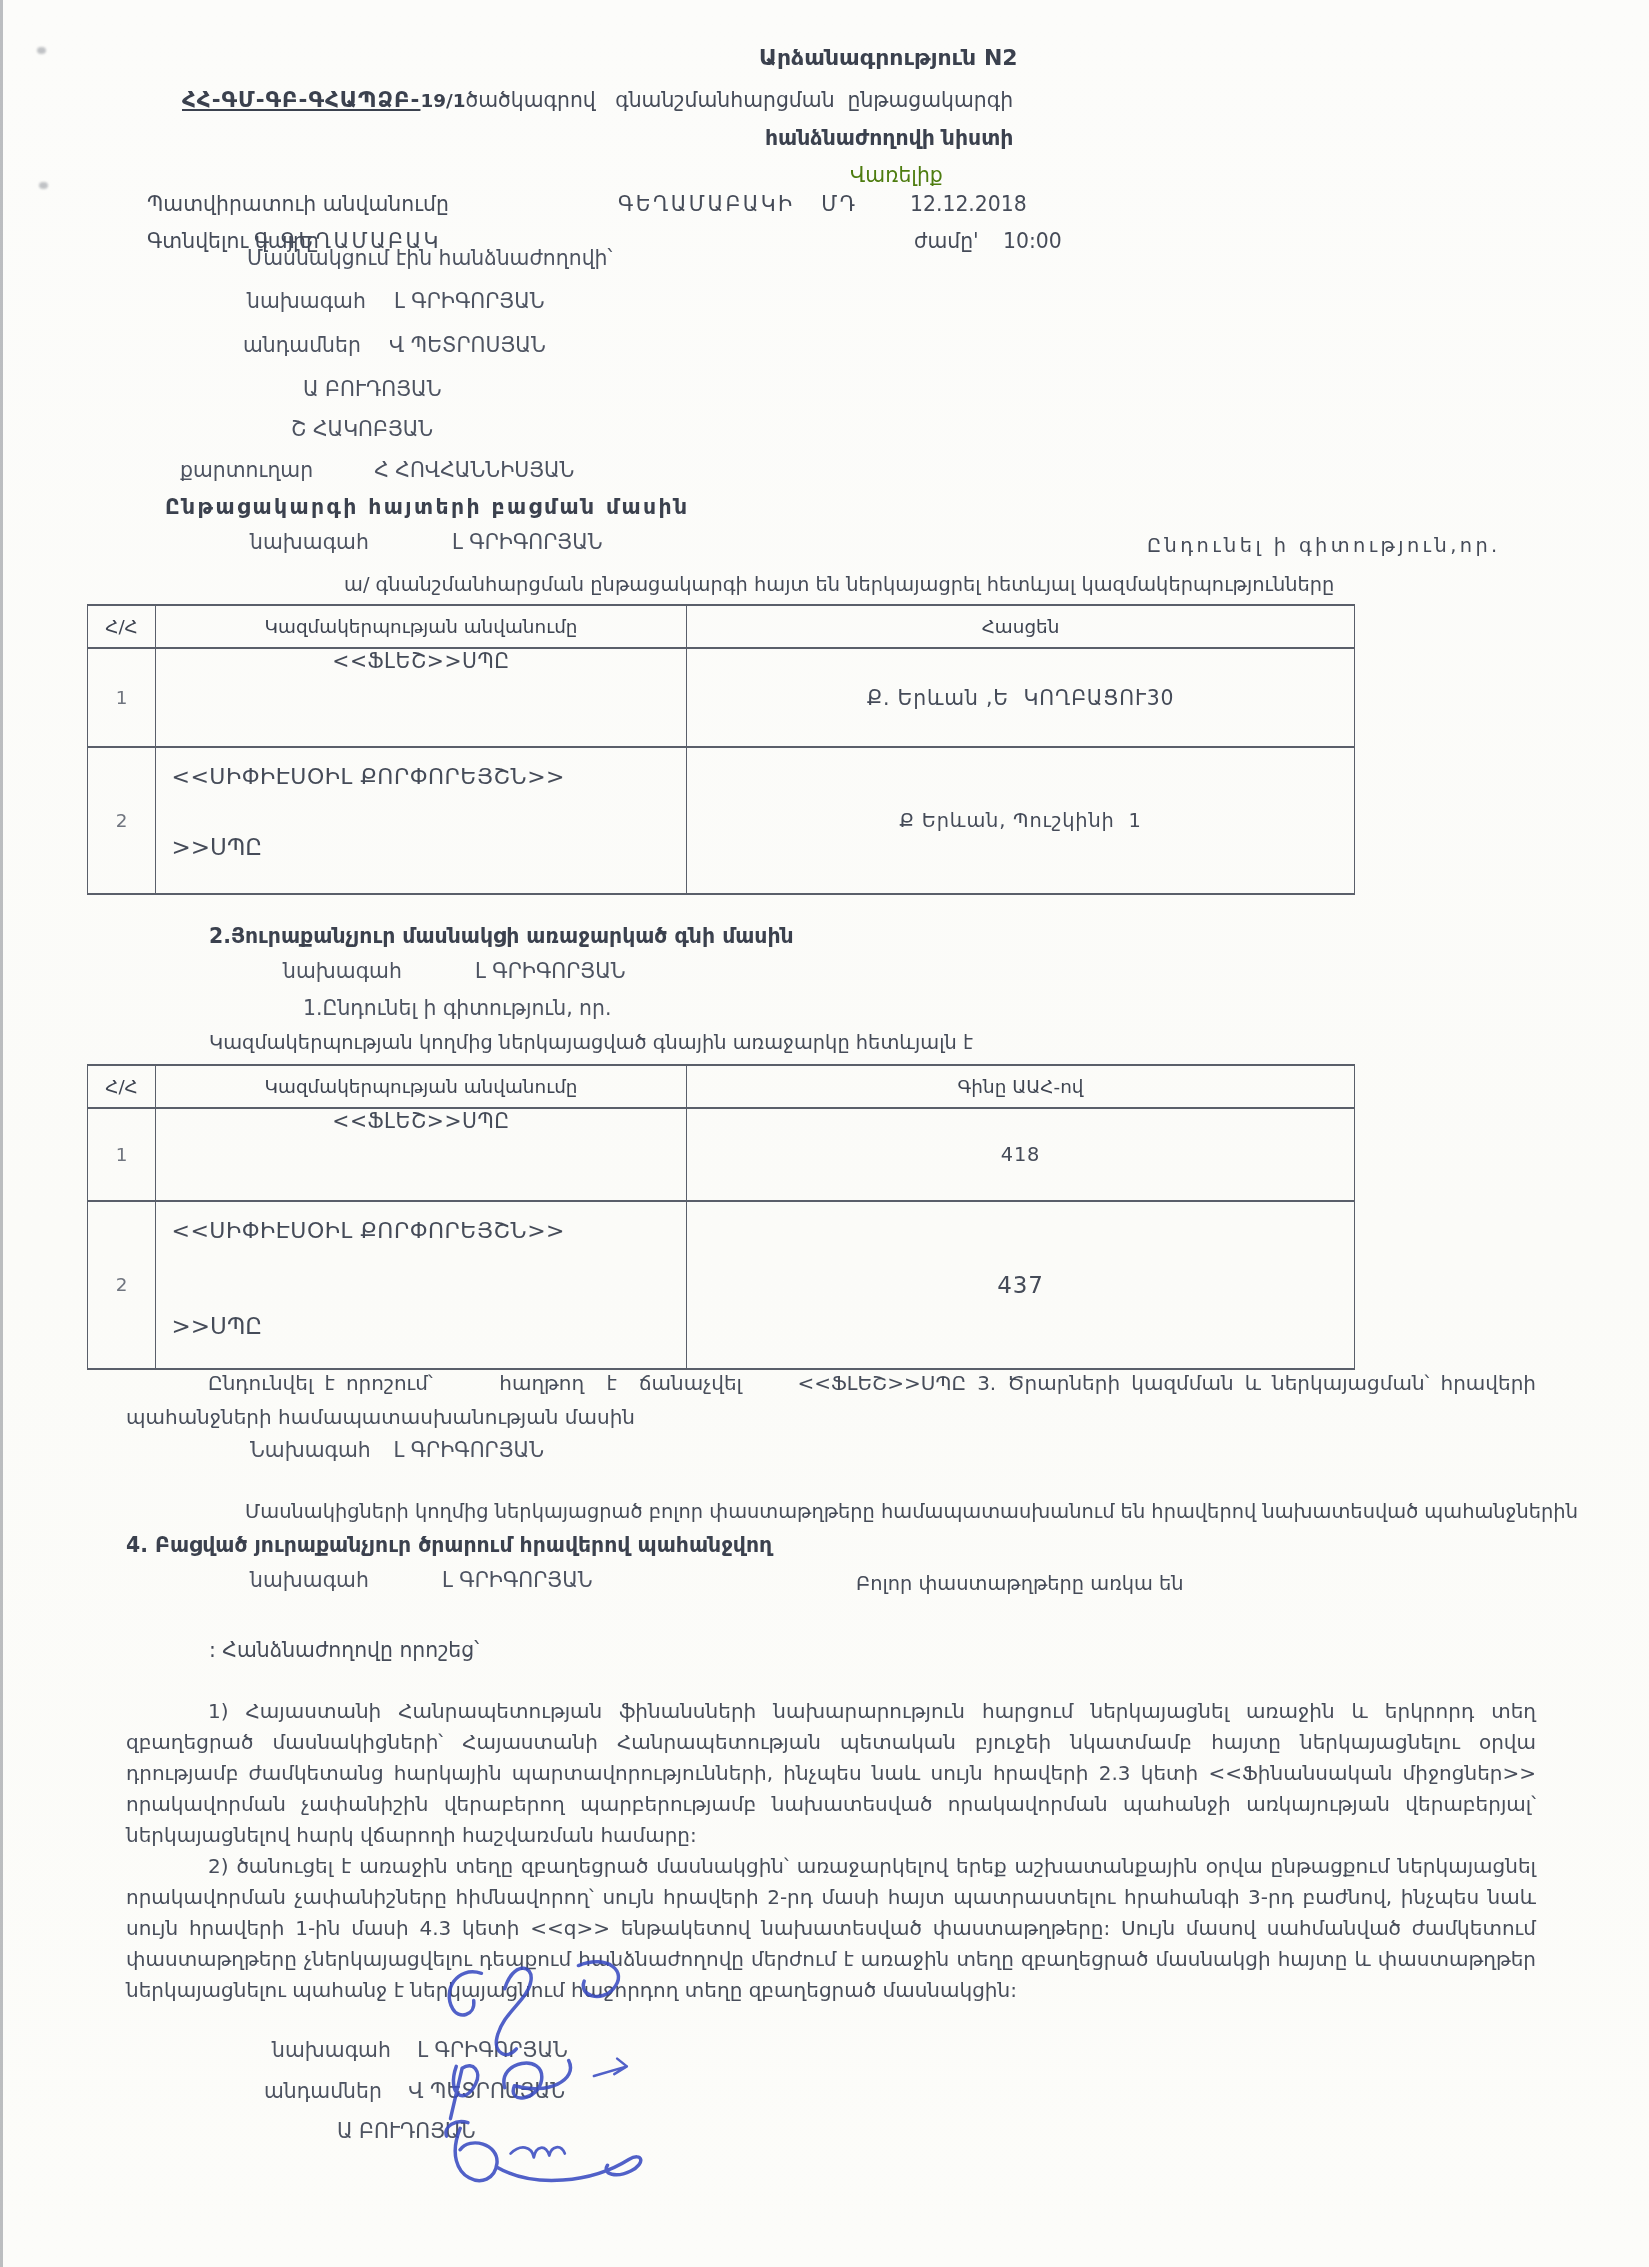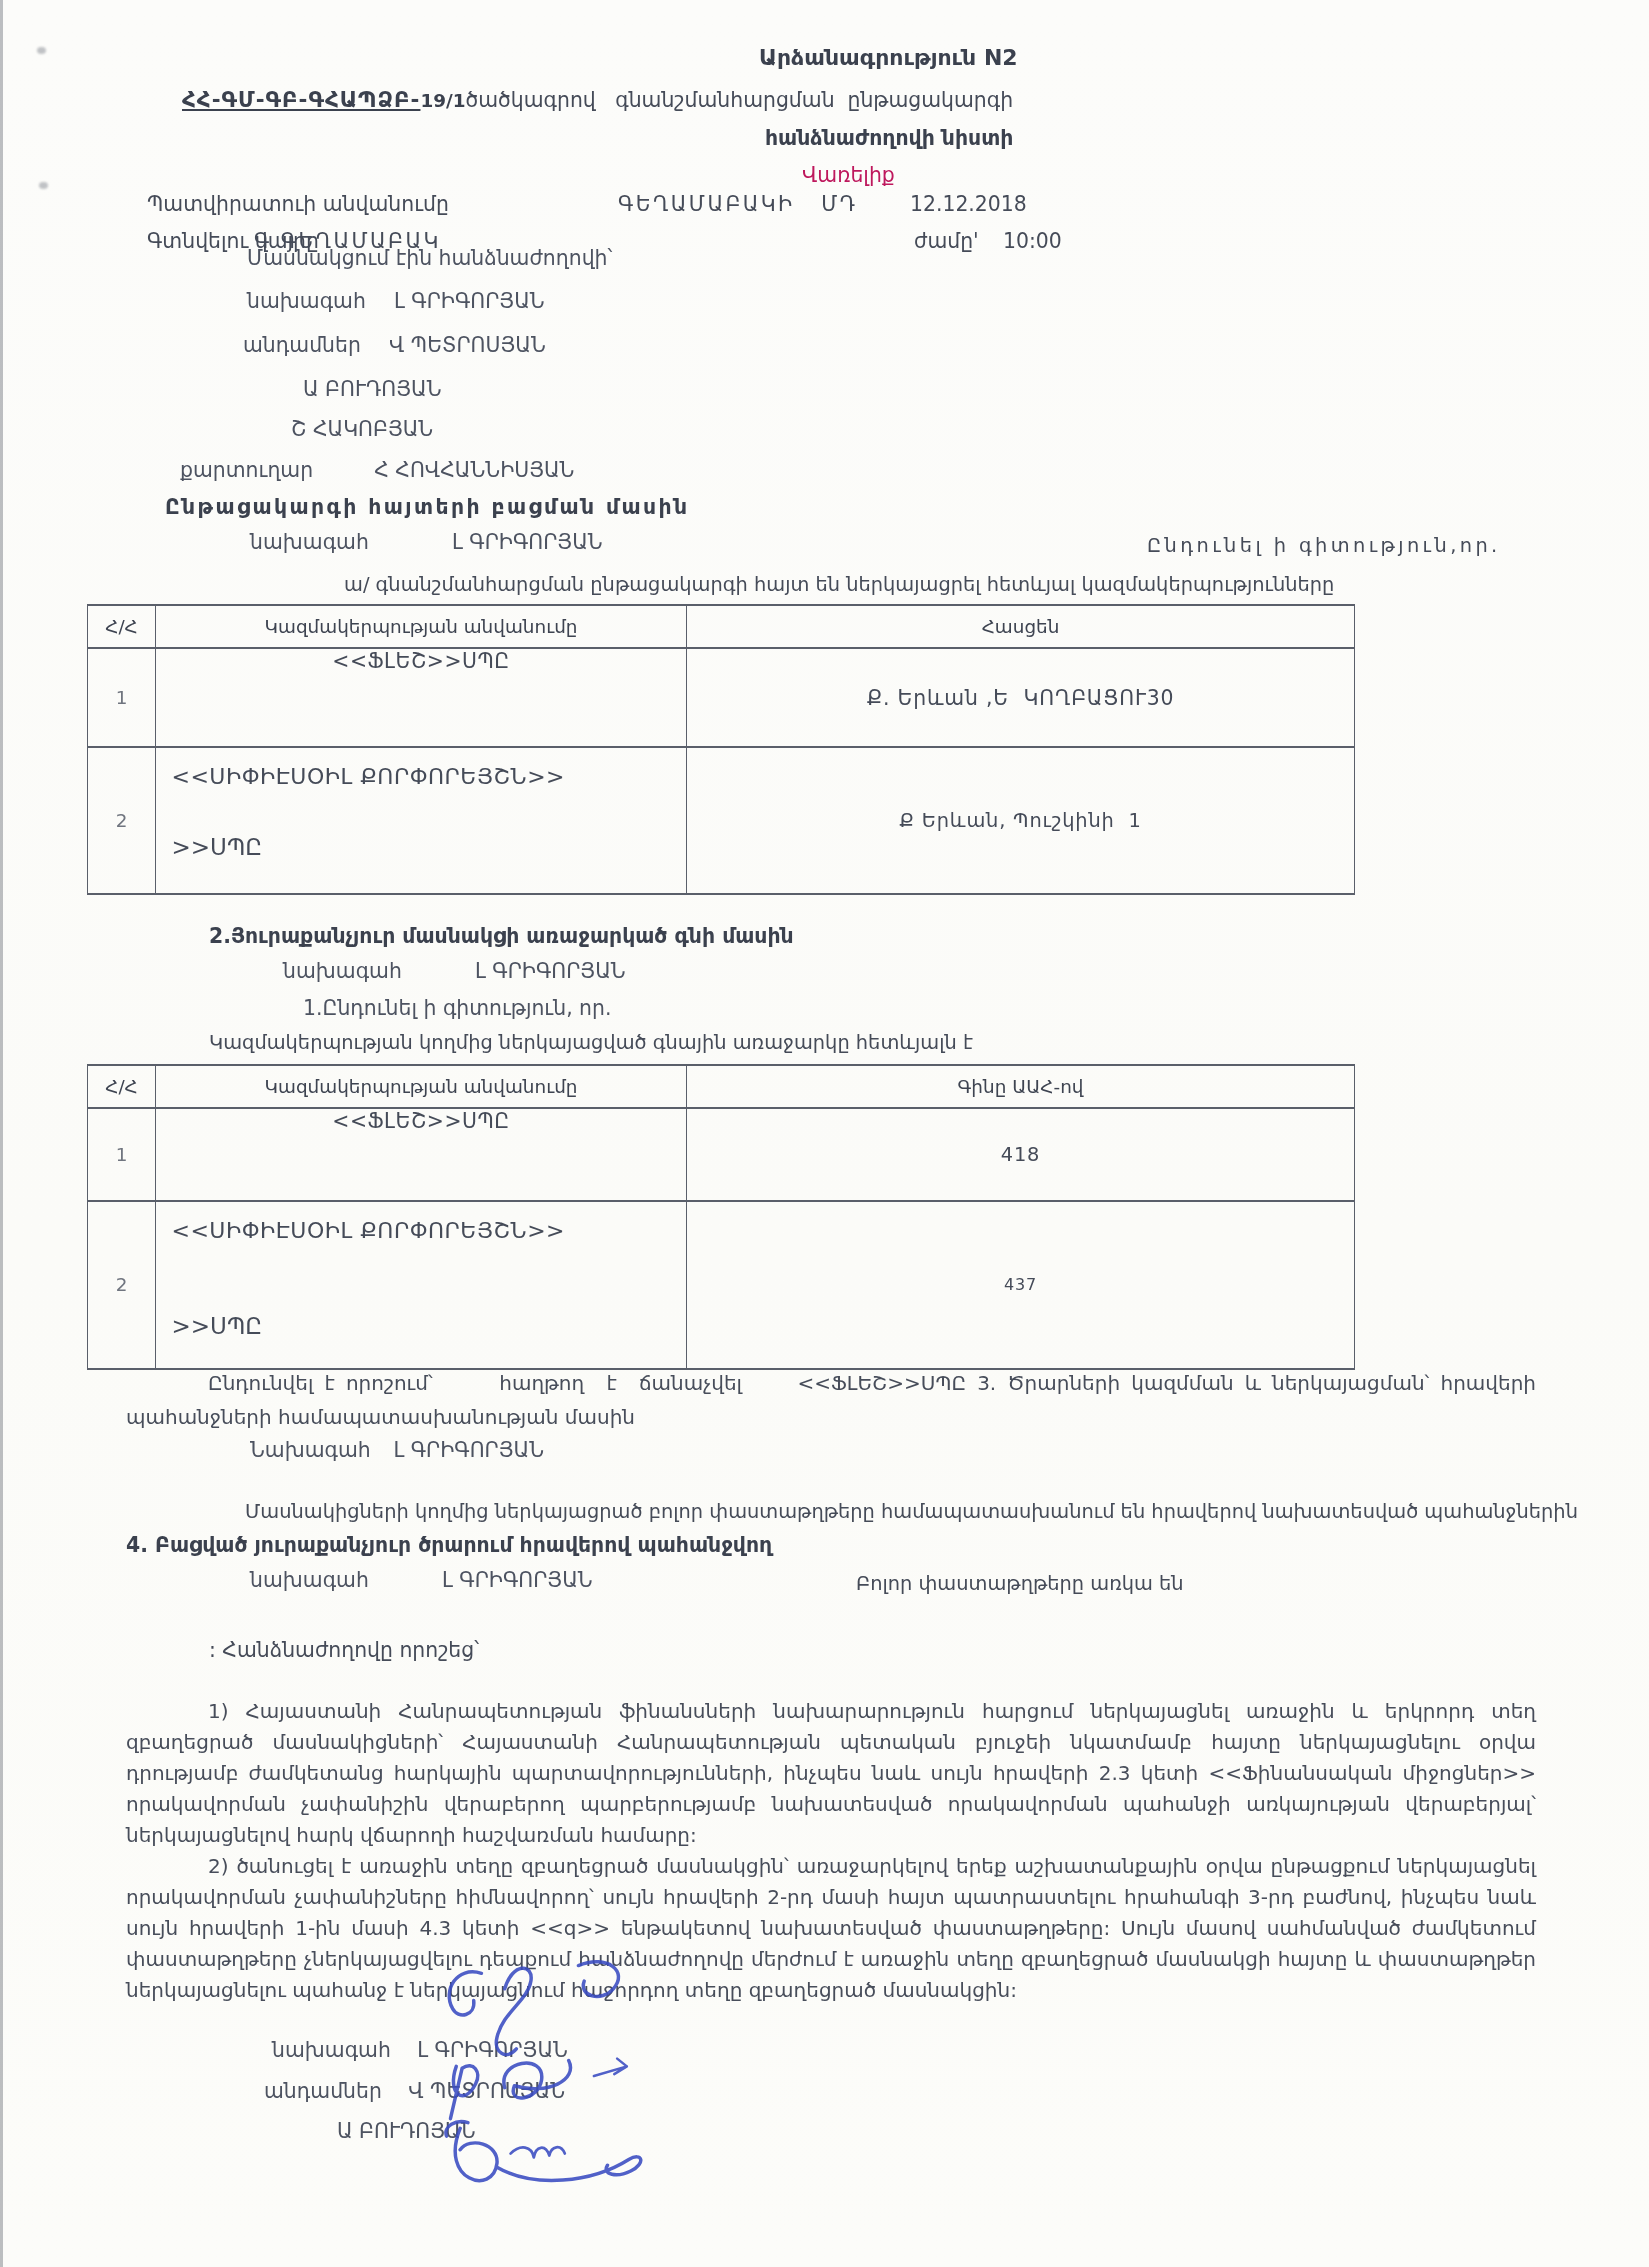--- a/index.html
+++ b/index.html
@@ -58,21 +58,21 @@
 <div class="speck" style="left:37px;top:47px;"></div>
 <div class="speck" style="left:39px;top:182px;"></div>
 
 <div class="abs title b" style="left:759px;top:45px;">Արձանագրություն N2</div>
 
 <div class="abs" style="left:182px;top:87px;">
   <span class="code-part pre">ՀՀ-ԳՄ-ԳԲ-ԳՀԱՊՁԲ-</span><span class="code-num">19/1</span><span class="code-rest pre">ծածկագրով   գնանշմանհարցման  ընթացակարգի</span>
 </div>
 
 <div class="abs b t21" style="left:765px;top:126px;">հանձնաժողովի նիստի</div>
-<div class="abs t21" style="left:802px;top:163px;color:#be185d;text-align:right;">Վառելիք</div>
+<div class="abs t21" style="left:850px;top:163px;color:#4d7c0f;text-align:right;">Վառելիք</div>
 
 <div class="abs t21" style="left:147px;top:192px;">Պատվիրատուի անվանումը</div>
 <div class="abs t21 pre ls2" style="left:618px;top:192px;">ԳԵՂԱՄԱԲԱԿԻ   ՄԴ</div>
 <div class="abs t21" style="left:910px;top:192px;">12.12.2018</div>
 
 <div class="abs t21" style="left:147px;top:229px;">Գտնվելու վայրը</div>
 <div class="abs t21 ls2" style="left:254px;top:229px;">Գ ԳԵՂԱՄԱԲԱԿ</div>
 <div class="abs t21" style="left:914px;top:229px;">ժամը'</div>
 <div class="abs t21" style="left:1003px;top:229px;">10:00</div>
 
@@ -152,21 +152,21 @@
     <td class="num">1</td>
     <td class="name-top">&lt;&lt;ՖԼԵՇ&gt;&gt;ՍՊԸ</td>
     <td class="val" style="font-size:19.4px;">418</td>
   </tr>
   <tr style="height:155px;">
     <td class="num">2</td>
     <td class="name-two">
       <div class="nm1">&lt;&lt;ՍԻՓԻԷՍՕԻԼ ՔՈՐՓՈՐԵՅՇՆ&gt;&gt;</div>
       <div class="nm2">&gt;&gt;ՍՊԸ</div>
     </td>
-    <td class="val" style="font-size:16px;">437</td>
+    <td class="val" style="font-size:23px;">437</td>
   </tr>
 </tbody>
   </table>
 
 <div class="abs bodytext pre" style="left:126px;top:1366px;line-height:34px;text-indent:82px;">Ընդունվել է որոշում՝      հաղթող  է  ճանաչվել     &lt;&lt;ՖԼԵՇ&gt;&gt;ՍՊԸ 3. Ծրարների կազմման և ներկայացման՝ հրավերի պահանջների համապատասխանության մասին</div>
 <div class="abs" style="left:250px;top:1438px;">
   <span class="it t21">Նախագահ</span>
   <span class="it t21" style="margin-left:17.5px;">Լ ԳՐԻԳՈՐՅԱՆ</span>
 </div>
 <div class="abs t20" style="left:245px;top:1500px;">Մասնակիցների կողմից ներկայացրած բոլոր փաստաթղթերը համապատասխանում են հրավերով նախատեսված պահանջներին</div>

